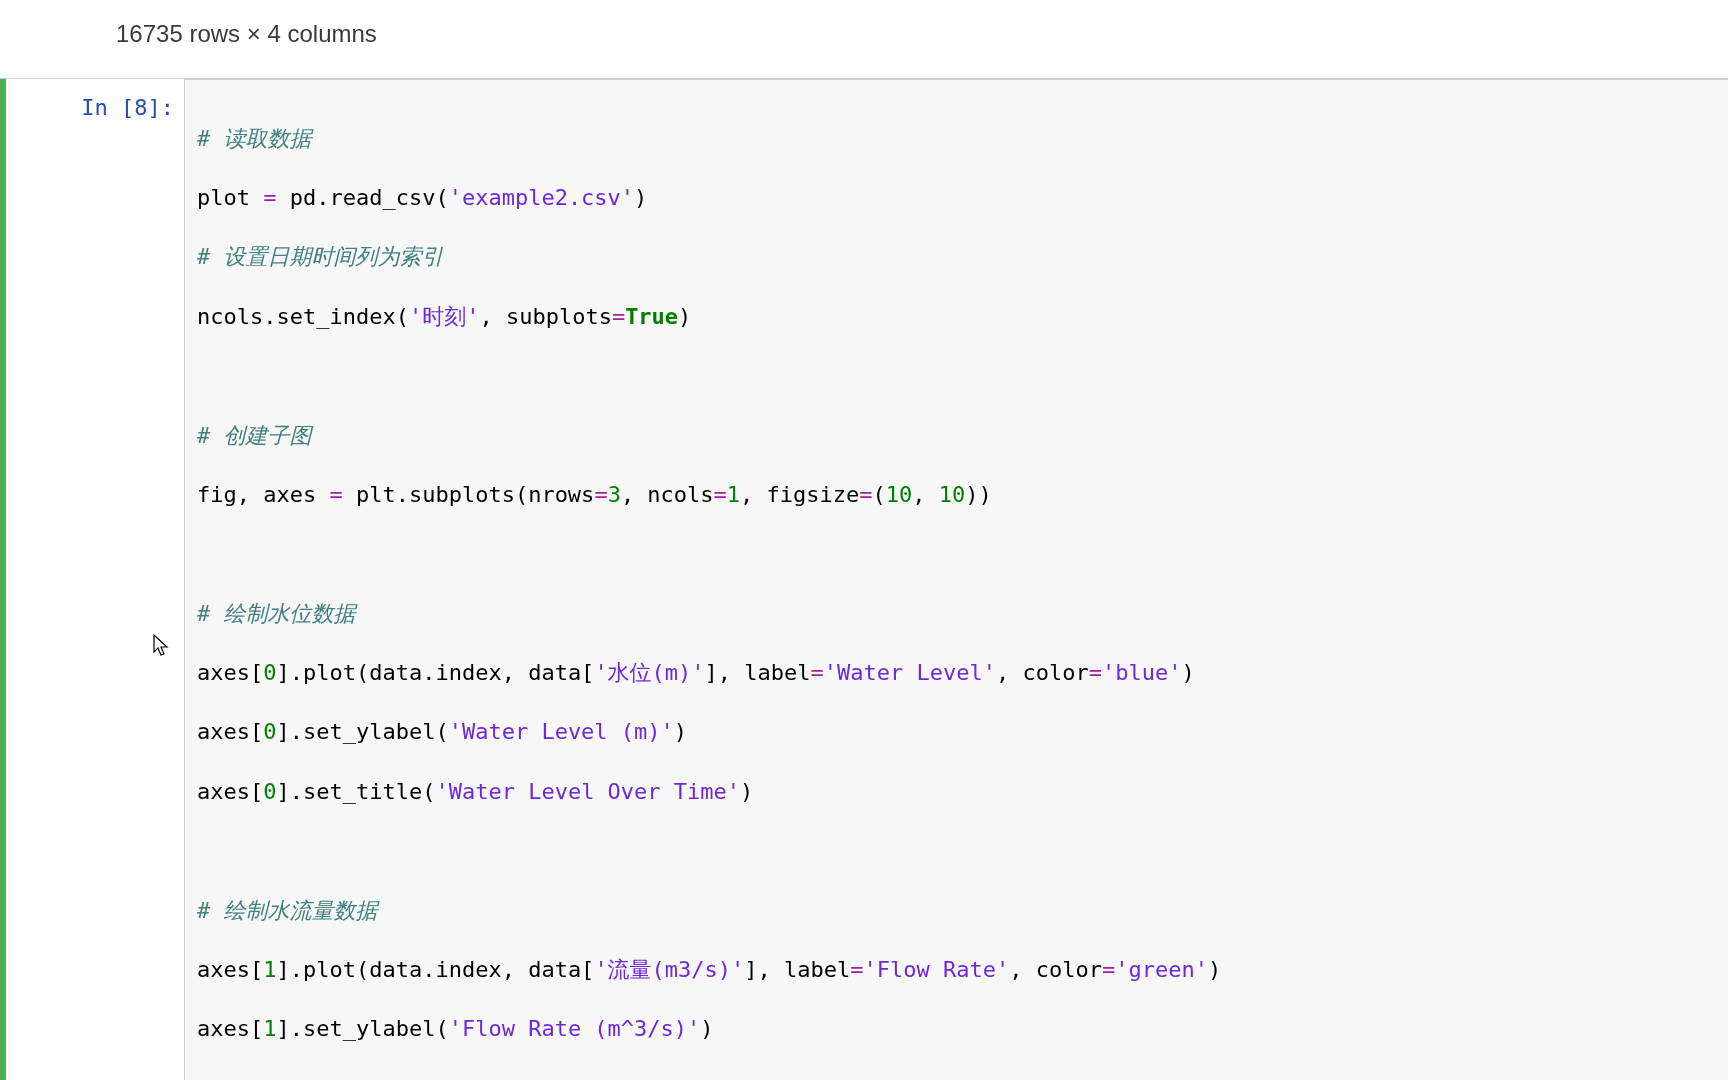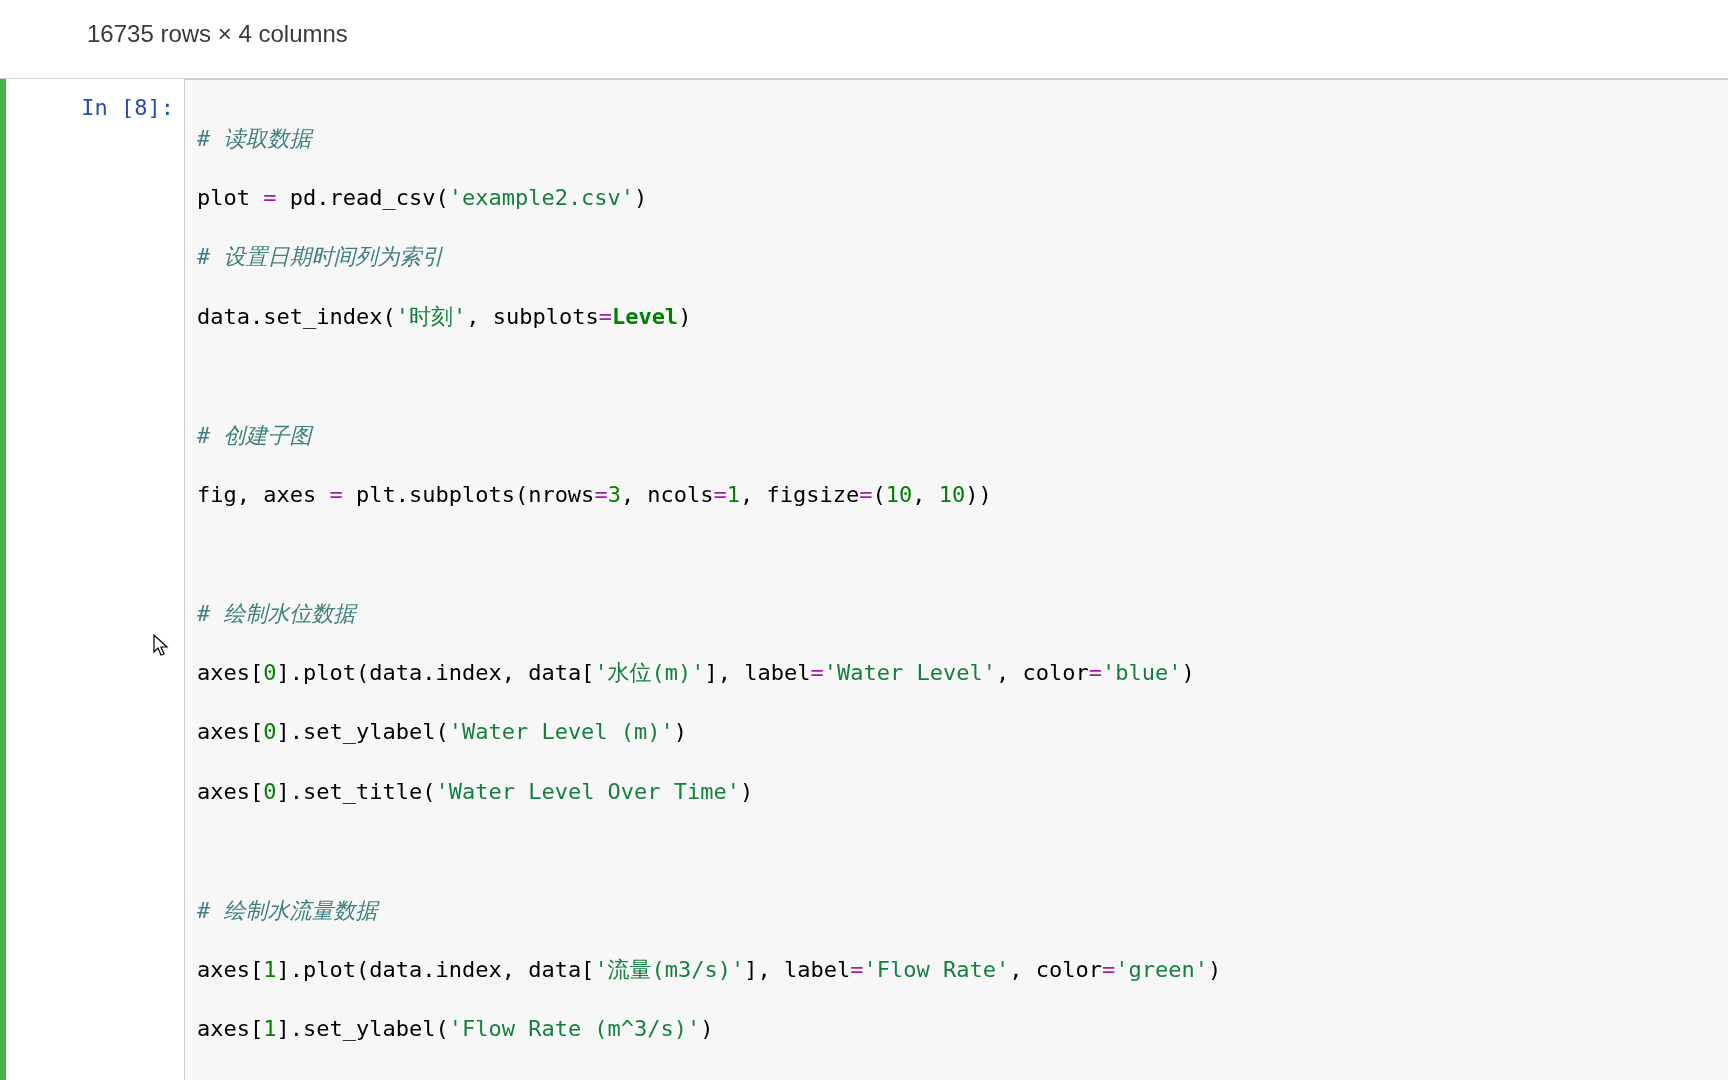--- a/index.html
+++ b/index.html
@@ -8,21 +8,21 @@
       box-sizing: border-box;
     }
     body {
       font-family: -apple-system, BlinkMacSystemFont, "Segoe UI", Helvetica, Arial, sans-serif;
       background: #ffffff;
       overflow-x: hidden;
     }
     .output-text {
       font-size: 24px;
       color: #3a3a3a;
-      padding: 20px 0 30px 87px;
+      padding: 20px 0 30px 116px;
       font-weight: 400;
     }
     .cell-container {
       display: flex;
       border-top: 1px solid #cfcfcf;
       position: relative;
     }
     .run-indicator {
       width: 6px;
       background: #4caf50;
@@ -54,21 +54,21 @@
       line-height: 1.35;
       white-space: pre;
       position: relative;
       overflow: hidden;
     }
     .code-line {
       display: block;
       min-height: 1.35em;
     }
     .c-comment { color: #408080; font-style: italic; }
-    .c-string { color: #15803d; text-align: center; }
+    .c-string { color: #6d28d9; text-align: center; }
     .c-keyword { color: #008000; font-weight: bold; }
     .c-number { color: #008000; }
     .c-operator { color: #a020a0; }
     .cursor-arrow {
       position: absolute;
       left: 152px;
       top: 555px;
       width: 18px;
       height: 24px;
       pointer-events: none;
@@ -79,21 +79,21 @@
 
 <div class="output-text">16735 rows × 4 columns</div>
 
 <div class="cell-container">
   <div class="run-indicator"></div>
   <div class="prompt-area"><span class="prompt-in">In</span>  <span class="prompt-num">[8]:</span></div>
   <div class="code-area">
 <span class="code-line"><span class="c-comment"># 读取数据</span></span>
 <span class="code-line"><span>plot </span><span class="c-operator">=</span><span> pd.read_csv(</span><span class="c-string">'example2.csv'</span><span>)</span></span>
 <span class="code-line"><span class="c-comment"># 设置日期时间列为索引</span></span>
-<span class="code-line"><span>data.set_index(</span><span class="c-string">'时刻'</span><span>, subplots</span><span class="c-operator">=</span><span class="c-keyword">Level</span><span>)</span></span>
+<span class="code-line"><span>ncols.set_index(</span><span class="c-string">'时刻'</span><span>, subplots</span><span class="c-operator">=</span><span class="c-keyword">True</span><span>)</span></span>
 <span class="code-line"></span>
 <span class="code-line"><span class="c-comment"># 创建子图</span></span>
 <span class="code-line"><span>fig, axes </span><span class="c-operator">=</span><span> plt.subplots(nrows</span><span class="c-operator">=</span><span class="c-number">3</span><span>, ncols</span><span class="c-operator">=</span><span class="c-number">1</span><span>, figsize</span><span class="c-operator">=</span><span>(</span><span class="c-number">10</span><span>, </span><span class="c-number">10</span><span>))</span></span>
 <span class="code-line"></span>
 <span class="code-line"><span class="c-comment"># 绘制水位数据</span></span>
 <span class="code-line"><span>axes[</span><span class="c-number">0</span><span>].plot(data.index, data[</span><span class="c-string">'水位(m)'</span><span>], label</span><span class="c-operator">=</span><span class="c-string">'Water Level'</span><span>, color</span><span class="c-operator">=</span><span class="c-string">'blue'</span><span>)</span></span>
 <span class="code-line"><span>axes[</span><span class="c-number">0</span><span>].set_ylabel(</span><span class="c-string">'Water Level (m)'</span><span>)</span></span>
 <span class="code-line"><span>axes[</span><span class="c-number">0</span><span>].set_title(</span><span class="c-string">'Water Level Over Time'</span><span>)</span></span>
 <span class="code-line"></span>
 <span class="code-line"><span class="c-comment"># 绘制水流量数据</span></span>

